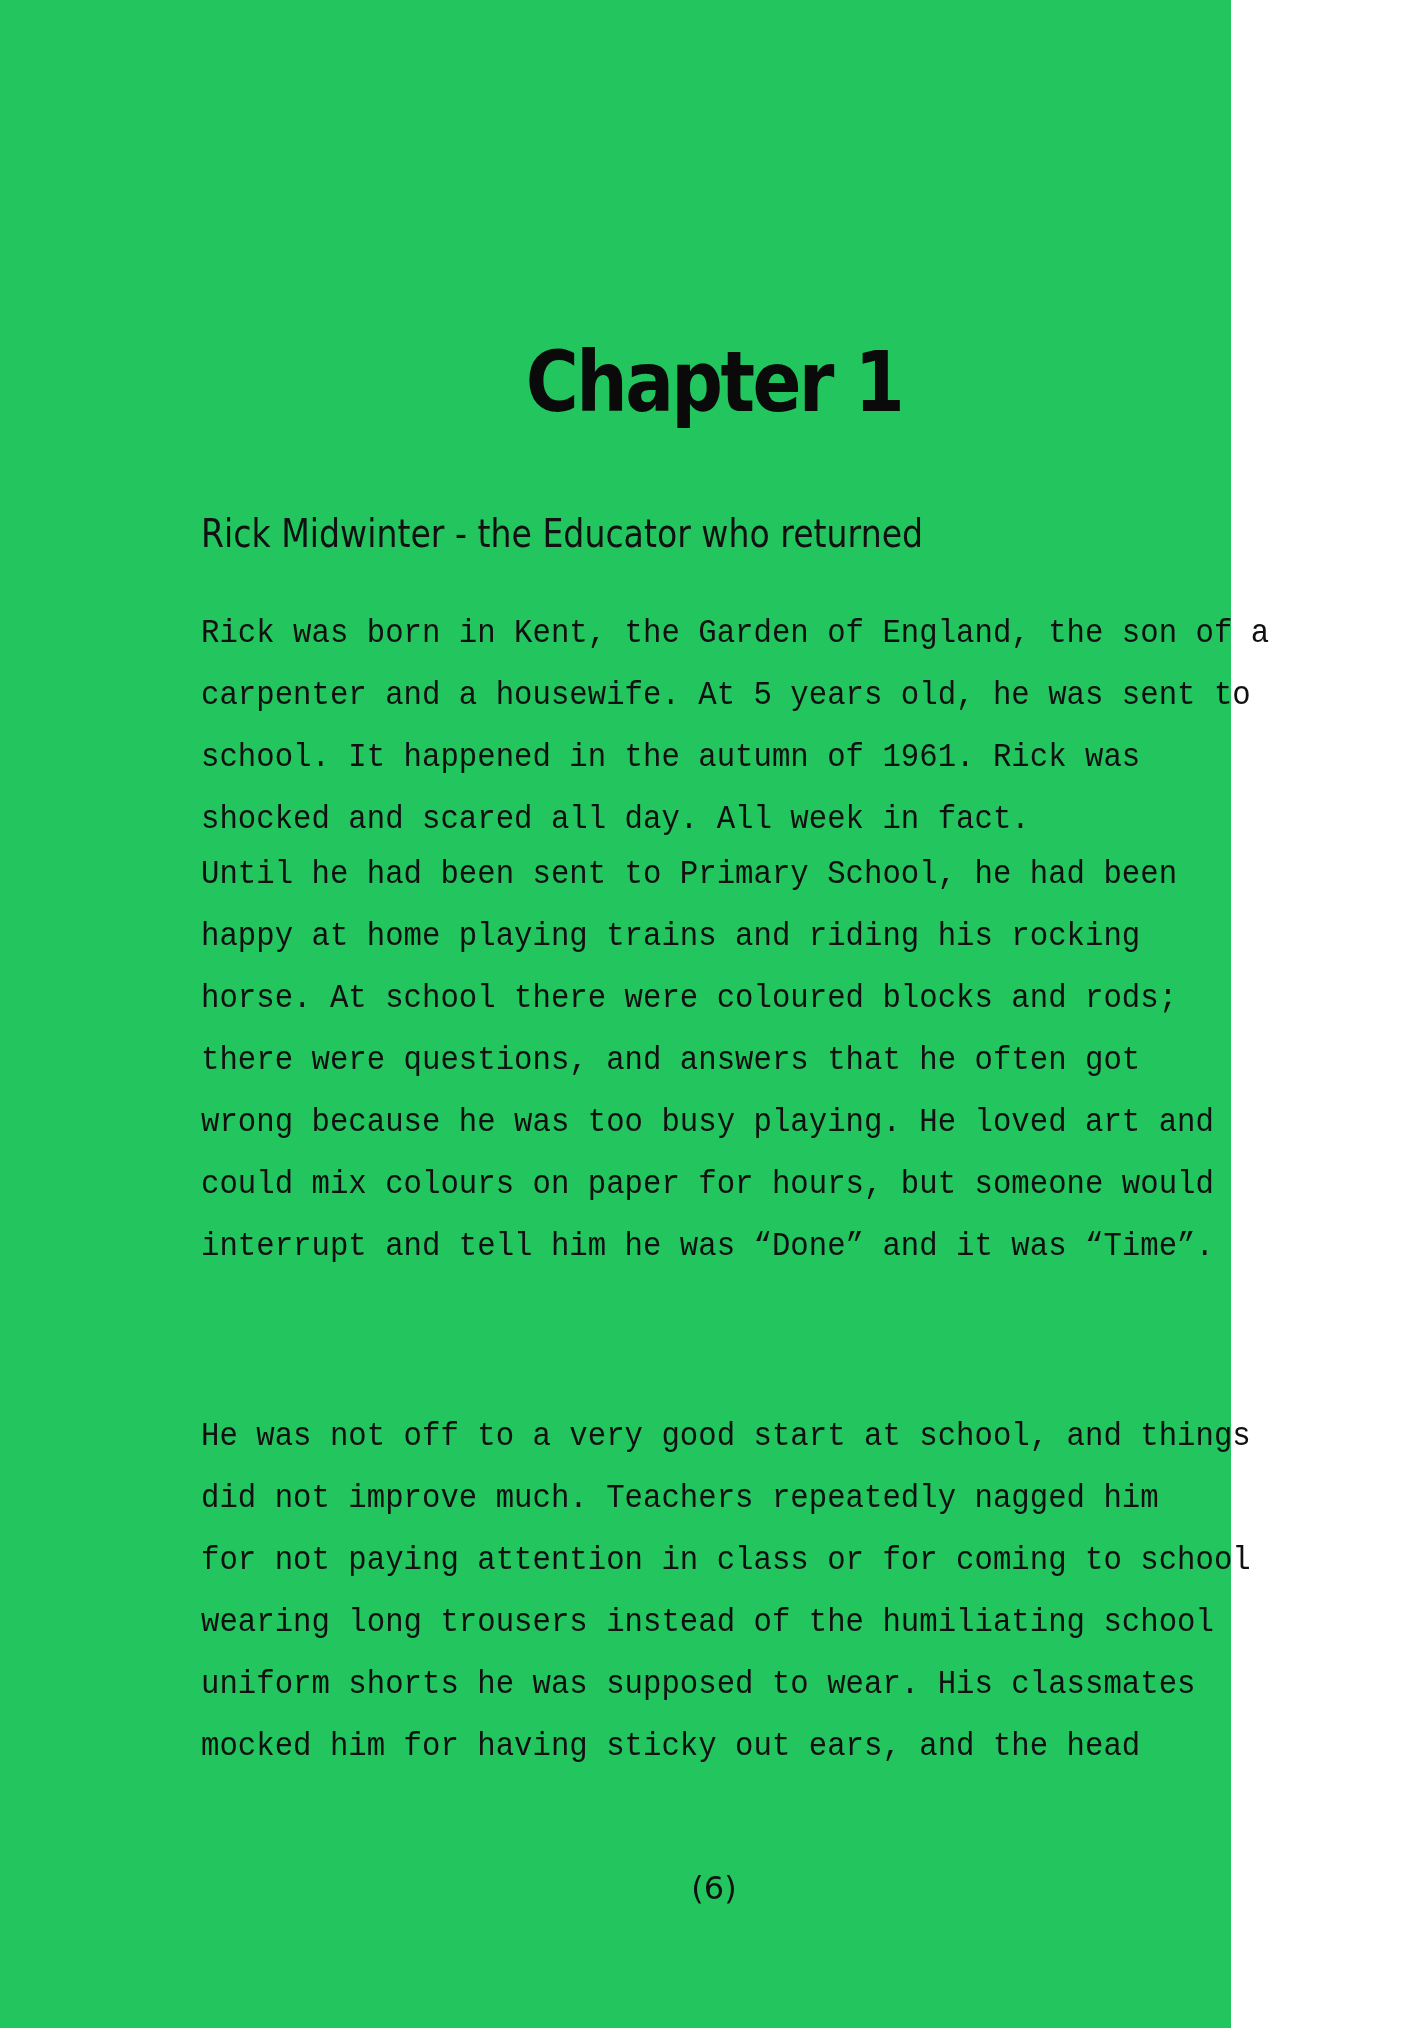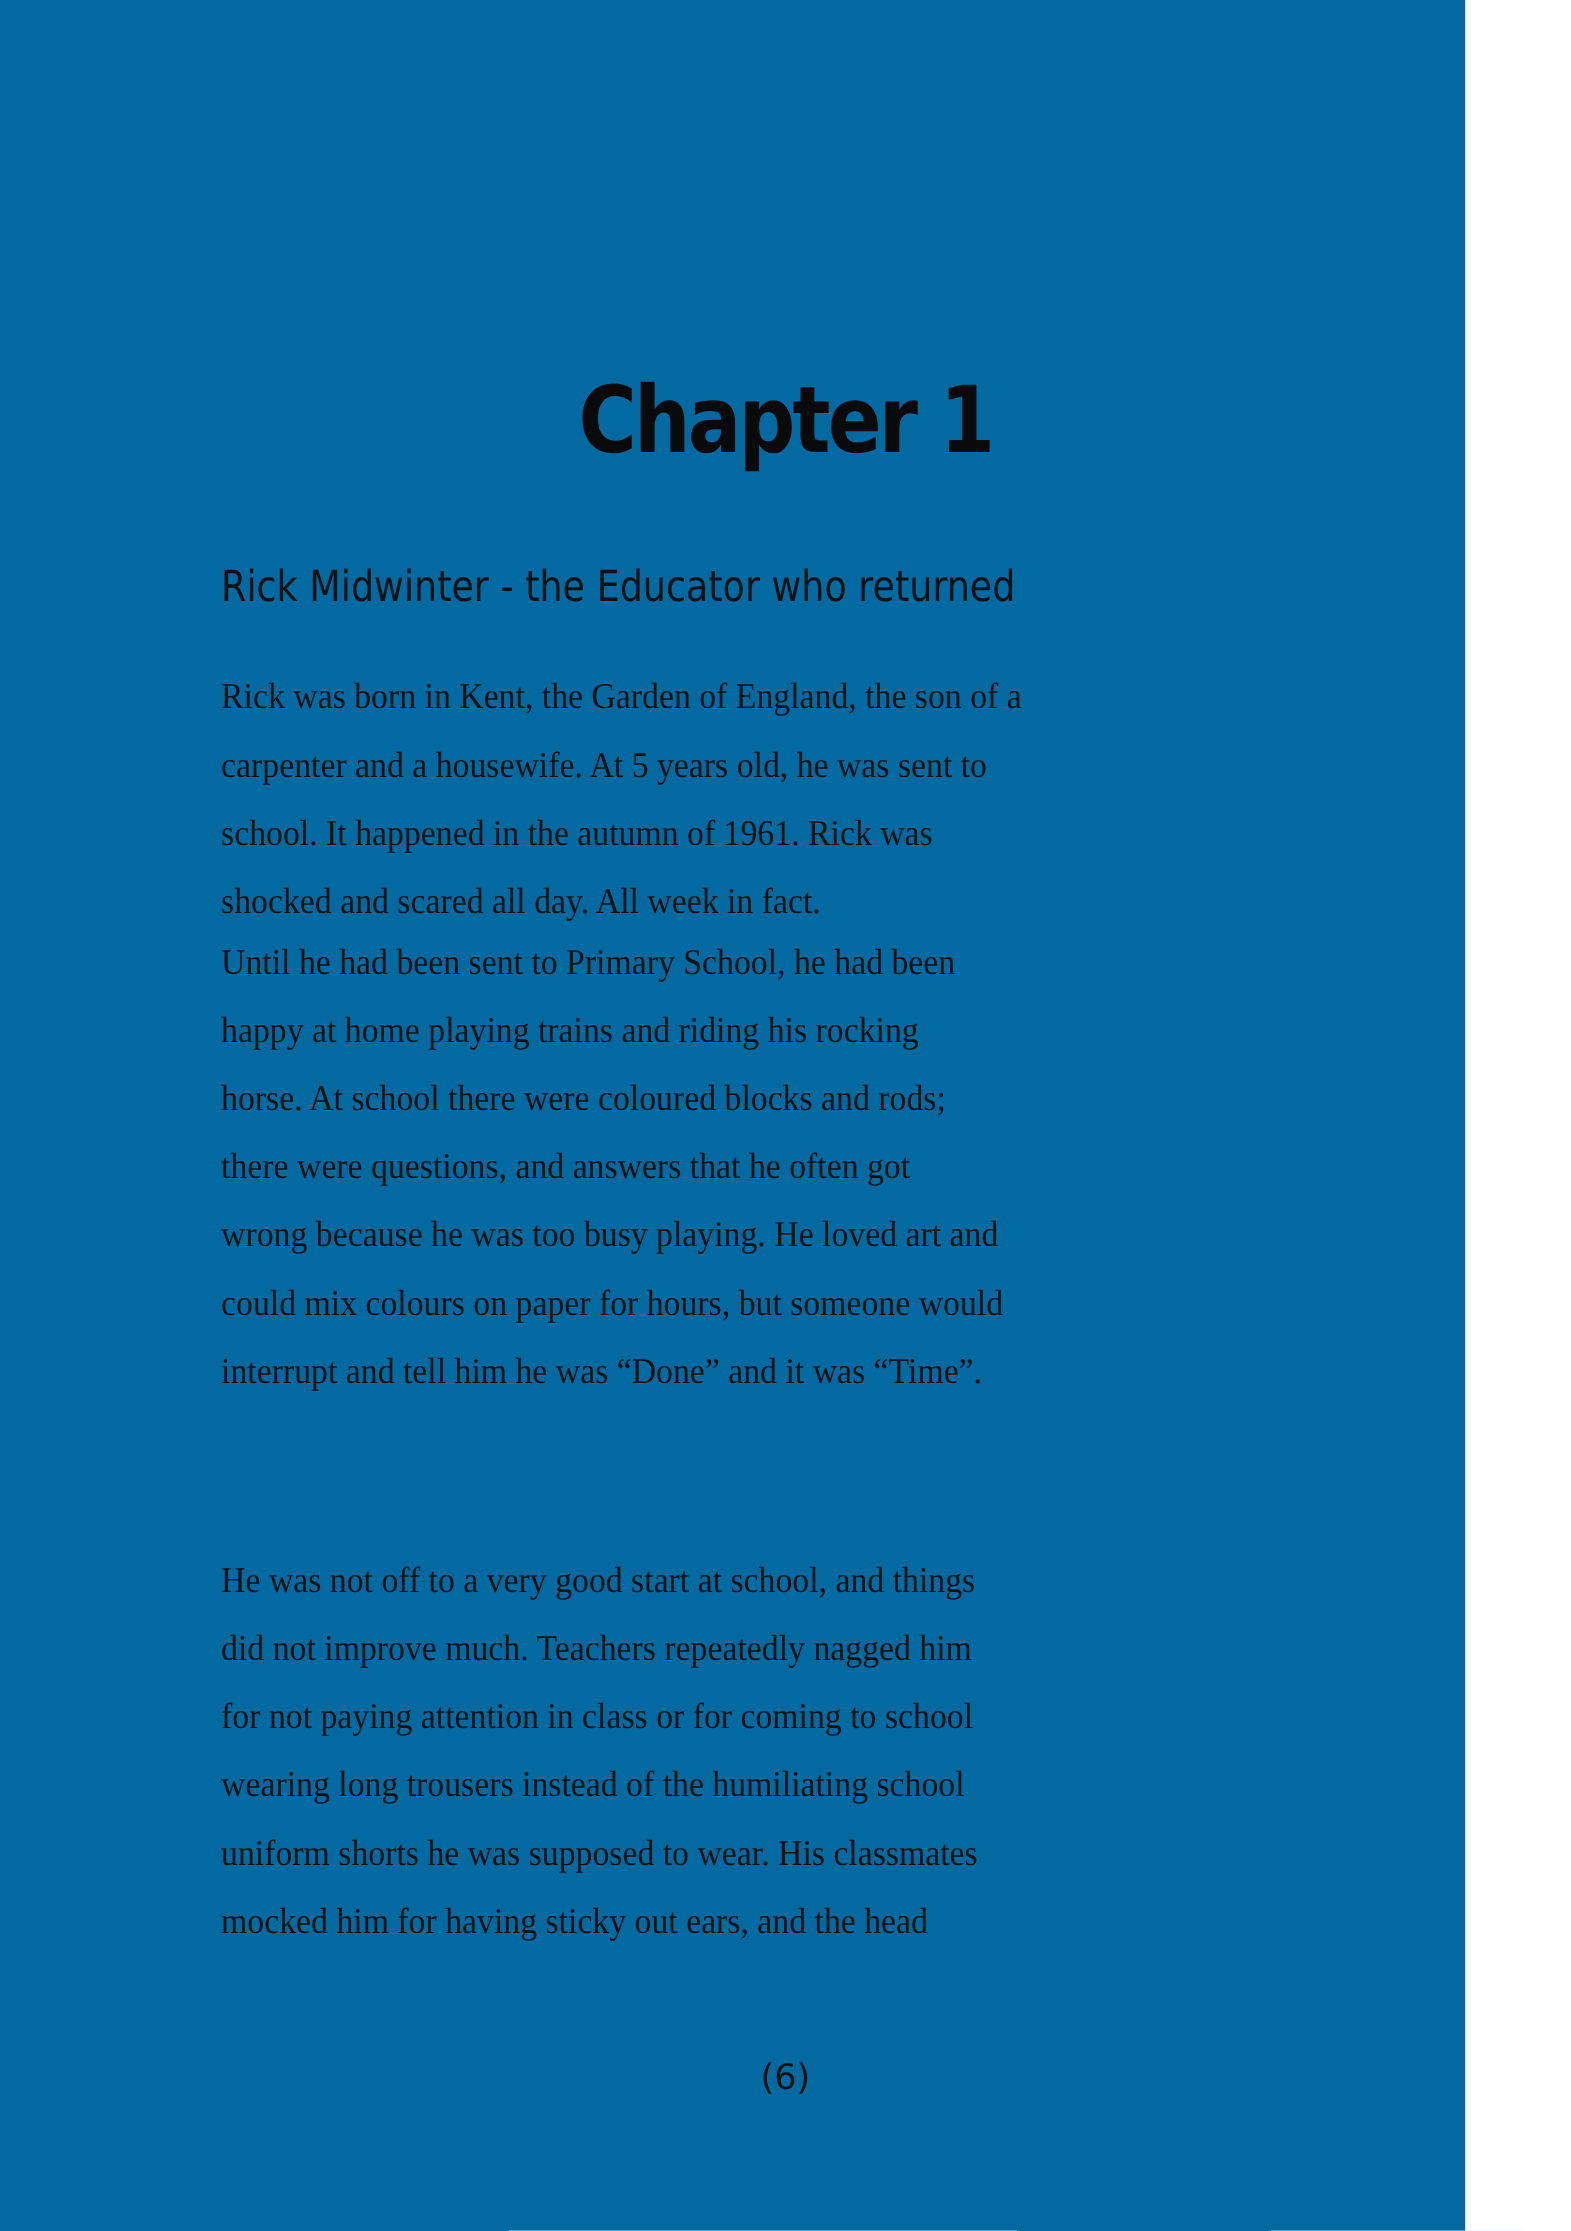--- a/index.html
+++ b/index.html
@@ -10,23 +10,23 @@
   body {
     width: 1428px;
     height: 2028px;
     position: relative;
     overflow: hidden;
     color: #111111;
   }
   .page {
     position: absolute;
     left: 0; top: 0;
-    width: 1332px;
+    width: 1231px;
     height: 2028px;
-    background: #0369a1;
+    background: #22c55e;
   }
   .chapter-title {
     position: absolute;
     left: 0;
     width: 1428px;
     top: 276px;
     text-align: center;
     font-family: "DejaVu Sans", sans-serif;
     font-weight: bold;
     font-size: 84px;
@@ -46,21 +46,21 @@
     line-height: 56px;
     white-space: nowrap;
     color: #111111;
     transform: scaleX(0.85);
     transform-origin: 0 0;
   }
   .body-text {
     position: absolute;
     left: 201px;
     width: 1100px;
-    font-family: Liberation Serif, serif;
+    font-family: Liberation Mono, monospace;
     font-size: 33px;
     line-height: 62px;
     color: #111111;
   }
   .body-text .line {
     display: block;
     white-space: nowrap;
     transform: scaleX(0.93);
     transform-origin: 0 0;
   }

